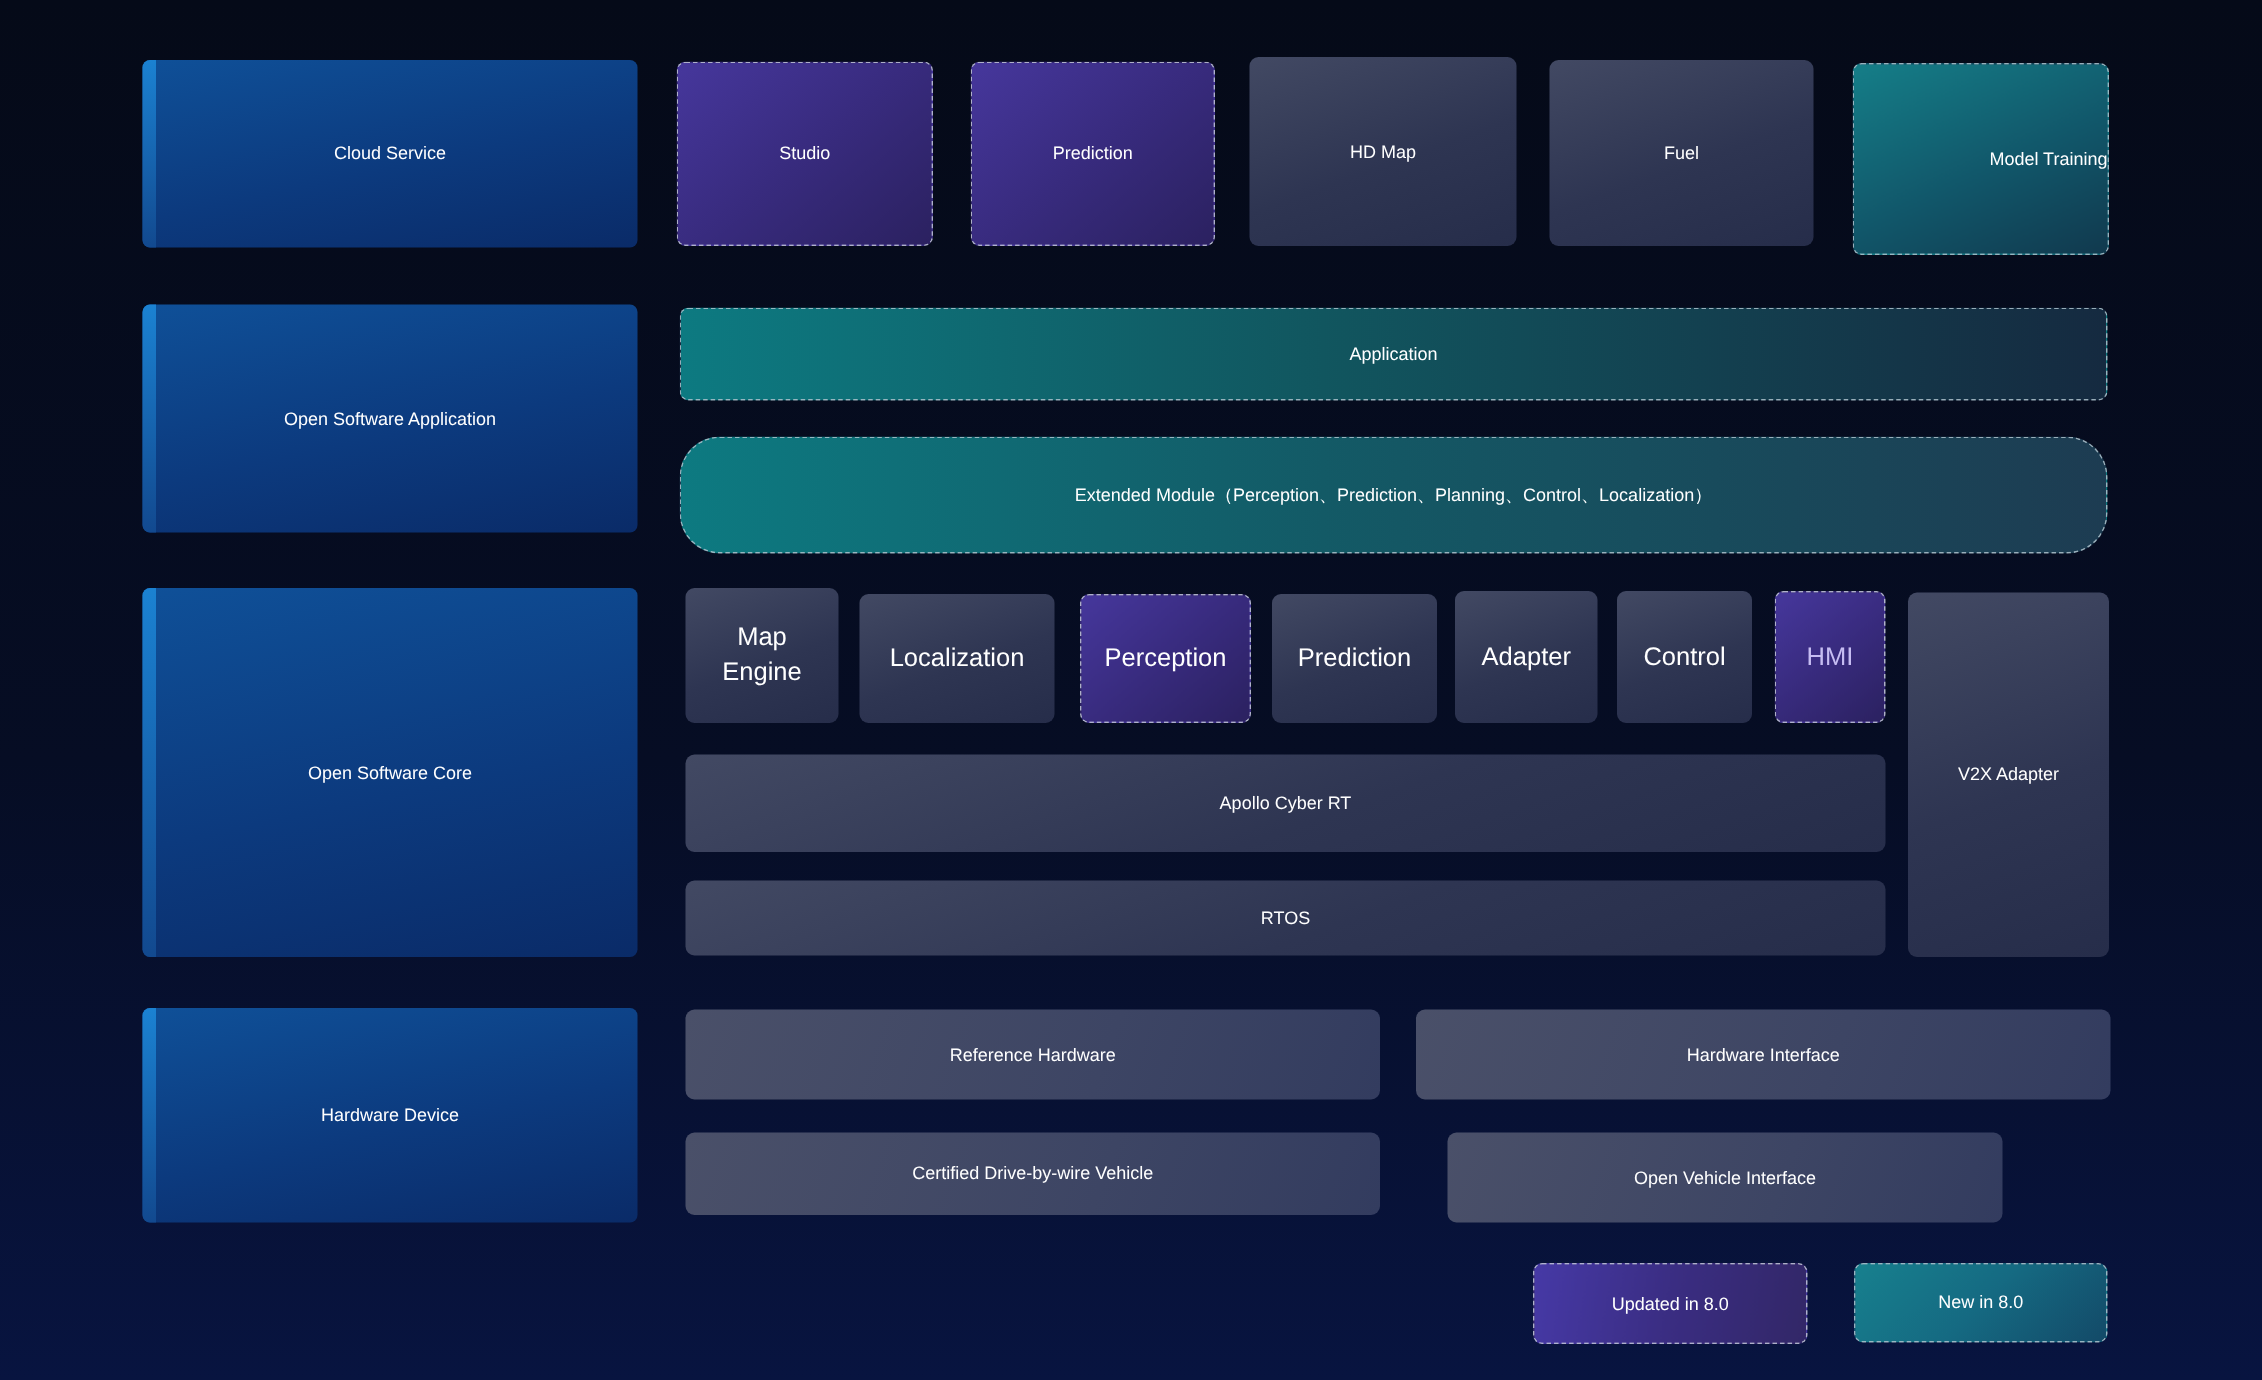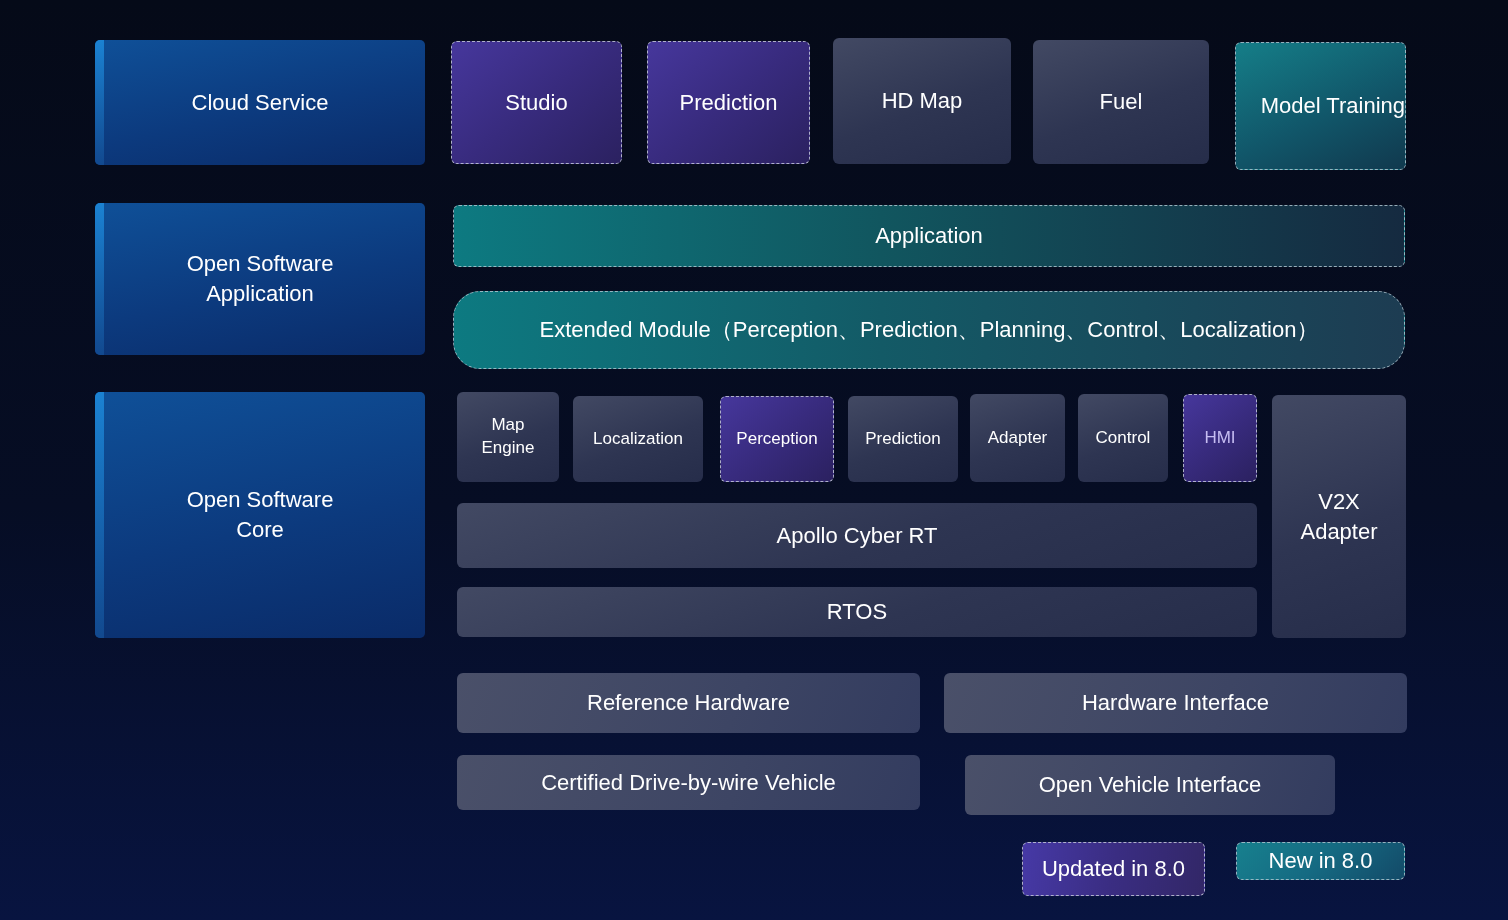--- a/index.html
+++ b/index.html
@@ -8,21 +8,21 @@
     width:1508px;height:920px;
     background:linear-gradient(180deg,#050a18 0%,#060d24 55%,#081440 100%);
     font-family:"Liberation Sans",sans-serif;
     overflow:hidden;
   }
   .box{
     position:absolute;
     display:flex;align-items:center;justify-content:center;
     border-radius:6px;
     color:#ffffff;
-    font-size:22px;
+    font-size:12px;
     text-align:center;
     line-height:1.35;
     box-sizing:border-box;
   }
   .lbl{display:block;}
   
   .cat{
     background:linear-gradient(168deg,#0f5098 0%,#0c3a7e 55%,#0a2b68 100%);
     border-radius:5px;
   }
@@ -130,33 +130,36 @@
   <div class="box slate" style="left:457px;top:503px;width:800px;height:65px;">
     <span class="lbl">Apollo Cyber RT</span>
   </div>
   <div class="box slate" style="left:457px;top:587px;width:800px;height:50px;">
     <span class="lbl">RTOS</span>
   </div>
   <div class="box slate" style="left:1272px;top:395px;width:134px;height:243px;padding:0 22px;">
     <span class="lbl">V2X Adapter</span>
   </div>
 
+  <div class="box cat" style="left:95px;top:672px;width:330px;height:143px;">
+    <span class="lbl">Hardware Device</span>
+  </div>
   <div class="box slate2" style="left:457px;top:673px;width:463px;height:60px;">
     <span class="lbl">Reference Hardware</span>
   </div>
   <div class="box slate2" style="left:944px;top:673px;width:463px;height:60px;">
     <span class="lbl">Hardware Interface</span>
   </div>
   <div class="box slate2" style="left:457px;top:755px;width:463px;height:55px;">
     <span class="lbl">Certified Drive-by-wire Vehicle</span>
   </div>
   <div class="box slate2" style="left:965px;top:755px;width:370px;height:60px;">
     <span class="lbl">Open Vehicle Interface</span>
   </div>
 
   <div class="box legend-updated" style="left:1022px;top:842px;width:183px;height:54px;">
     <span class="lbl">Updated in 8.0</span>
   </div>
-  <div class="box legend-new" style="left:1236px;top:842px;width:169px;height:38px;">
+  <div class="box legend-new" style="left:1236px;top:842px;width:169px;height:53px;">
     <span class="lbl">New in 8.0</span>
   </div>
 
 </div>
 
 </body></html>

